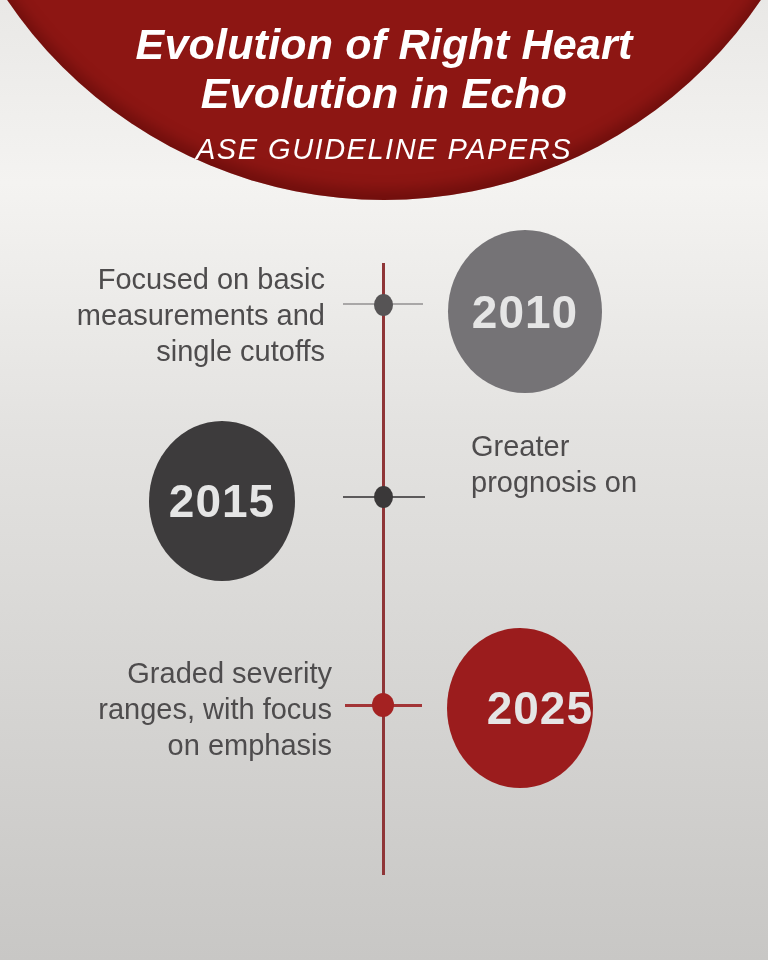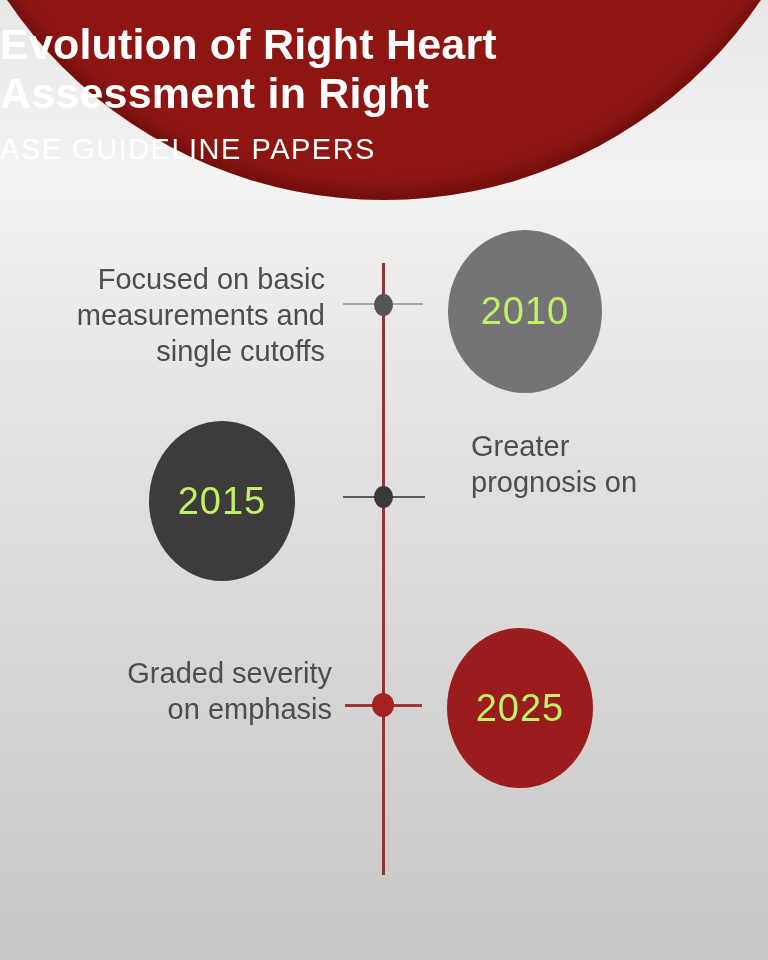--- a/index.html
+++ b/index.html
@@ -20,23 +20,24 @@
     width: 910px;
     height: 910px;
     border-radius: 50%;
     box-shadow: inset 0 -10px 14px rgba(60,0,0,0.35);
   }
   .header-content {
     position: absolute;
     top: 20px;
     left: 0;
     width: 768px;
-    text-align: left;
+    text-align: center;
     color: #ffffff;
     z-index: 2;
+    font-style: italic;
   }
   .title {
     margin: 0;
     font-size: 43px;
     line-height: 49px;
     font-weight: bold;
     letter-spacing: 0.2px;
   }
   .title .title-line { display: block; }
   .subtitle {
@@ -61,23 +62,23 @@
   .dot { position: absolute; border-radius: 50%; z-index: 3; }
   .year-circle {
     position: absolute;
     border-radius: 50%;
     display: flex;
     align-items: center;
     justify-content: center;
     z-index: 2;
   }
   .year-label {
-    color: #bef264;
-    font-size: 38px;
-    font-weight: normal;
+    color: #e5e5e5;
+    font-size: 46px;
+    font-weight: bold;
     letter-spacing: 1px;
   }
   .desc {
     position: absolute;
     font-size: 29px;
     line-height: 36px;
     z-index: 2;
   }
   .desc .desc-line { display: block; }
   .desc.align-right { text-align: right; }
@@ -104,21 +105,21 @@
 </head>
 <body>
 
 <div class="canvas">
 
   <div class="header-ellipse" style="background: rgb(141, 22, 19);"></div>
 
   <div class="header-content">
     <h1 class="title">
       <span class="title-line">Evolution of Right Heart</span>
-      <span class="title-line">Assessment in Right</span>
+      <span class="title-line">Evolution in Echo</span>
     </h1>
     <div class="subtitle">ASE GUIDELINE PAPERS</div>
   </div>
 
   <div class="timeline-line" style="background: rgb(143, 53, 55);"></div>
 
   <div class="desc align-right desc-2010" style="color: rgb(78, 76, 77);">
     <span class="desc-line">Focused on basic</span>
     <span class="desc-line">measurements and</span>
     <span class="desc-line">single cutoffs</span>
@@ -134,21 +135,22 @@
   </div>
   <div class="connector connector-2015" style="background: rgb(92, 90, 91);"></div>
   <div class="dot dot-2015" style="background: rgb(58, 56, 57);"></div>
   <div class="desc align-left desc-2015" style="color: rgb(78, 76, 77);">
     <span class="desc-line">Greater</span>
     <span class="desc-line">prognosis on</span>
   </div>
 
   <div class="desc align-right desc-2025" style="color: rgb(78, 76, 77);">
     <span class="desc-line">Graded severity</span>
+    <span class="desc-line">ranges, with focus</span>
     <span class="desc-line">on emphasis</span>
   </div>
   <div class="connector connector-2025" style="background: rgb(163, 53, 55);"></div>
   <div class="dot dot-2025" style="background: rgb(164, 34, 34);"></div>
-  <div class="year-circle circle-2025" style="background: rgb(155, 28, 29);">
+  <div class="year-circle circle-2025" style="background: rgb(155, 28, 29); justify-content: flex-end;">
     <span class="year-label">2025</span>
   </div>
 
 </div>
 
 </body></html>

